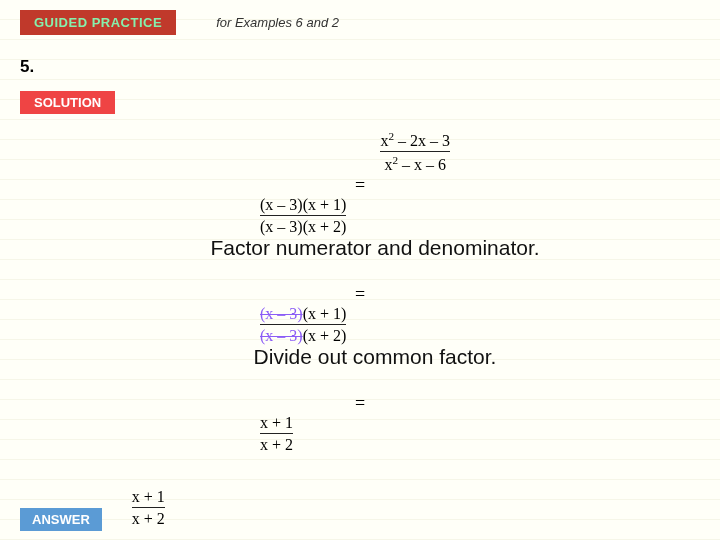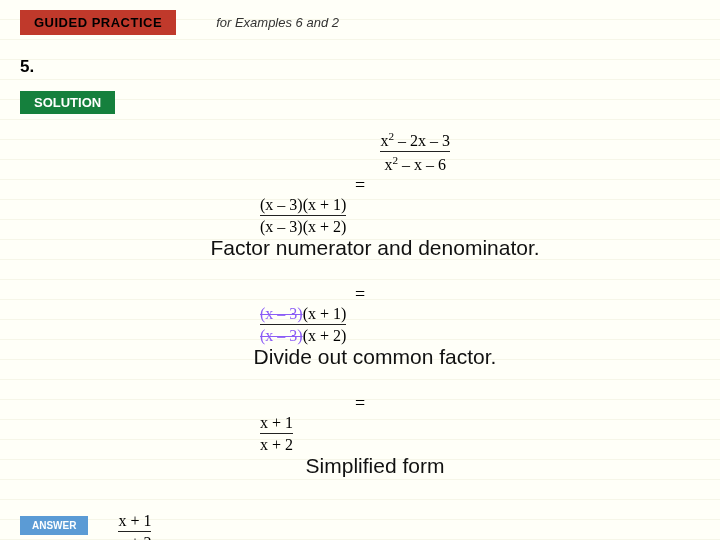--- a/index.html
+++ b/index.html
@@ -39,21 +39,21 @@
     
     .header-row {
       display: flex;
       align-items: center;
       padding: 10px 20px 8px 20px;
       gap: 40px;
     }
 
     .guided-practice-badge {
       background: #c0392b;
-      color: #000000;
+      color: #86efac;
       font-weight: bold;
       font-size: 13px;
       padding: 5px 14px;
       letter-spacing: 0.5px;
       font-family: Arial, sans-serif;
       text-align: center;
     }
 
     .for-examples {
       font-family: Arial, sans-serif;
@@ -90,21 +90,21 @@
       margin-bottom: 2px;
       text-align: center;
     }
 
     .fraction .denominator {
       text-align: center;
     }
 
     
     .solution-badge {
-      background: #15803d;
+      background: #ef4444;
       color: white;
       font-weight: bold;
       font-size: 13px;
       padding: 4px 14px;
       margin: 0 20px 16px 20px;
       display: inline-block;
       font-family: Arial, sans-serif;
     }
 
     
@@ -157,24 +157,24 @@
       align-items: flex-start;
       padding: 10px 20px;
       gap: 30px;
       margin-top: 8px;
     }
 
     .answer-badge {
       background: #5b9bd5;
       color: white;
       font-weight: bold;
-      font-size: 10px;
+      font-size: 13px;
       padding: 4px 12px;
       font-family: Arial, sans-serif;
-      margin-top: 4px;
+      margin-top: 20px;
     }
 
     sup {
       font-size: 0.7em;
       vertical-align: super;
     }
   </style>
 </head>
 <body>
 
@@ -232,21 +232,20 @@
 
     <div class="step-row">
       <div class="step-lhs"></div>
       <div class="step-equals">=</div>
       <div class="step-rhs">
         <div class="fraction">
           <div class="numerator">x + 1</div>
           <div class="denominator">x + 2</div>
         </div>
       </div>
-      <div class="step-desc">Simplified form</div>
     </div>
 
   </div>
 
   
   <div class="answer-row">
     <div class="answer-badge">ANSWER</div>
     <div class="fraction">
       <div class="numerator">x + 1</div>
       <div class="denominator">x + 2</div>

